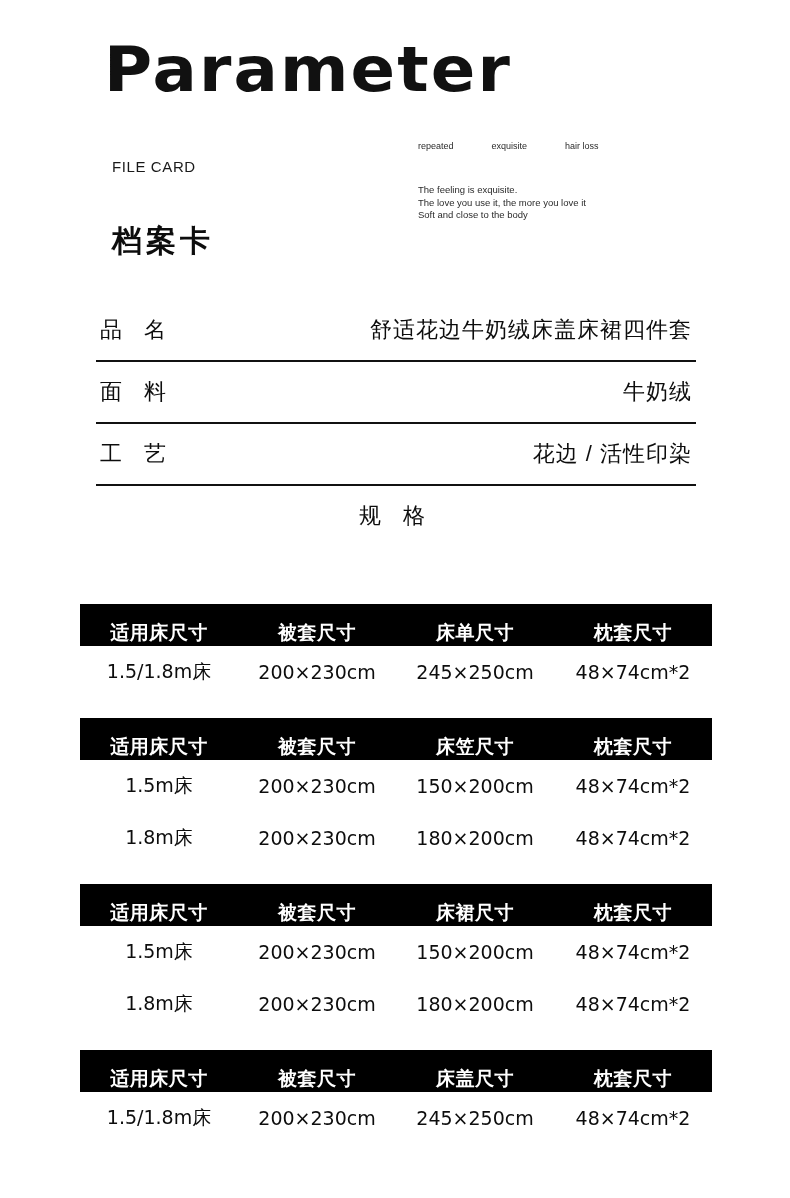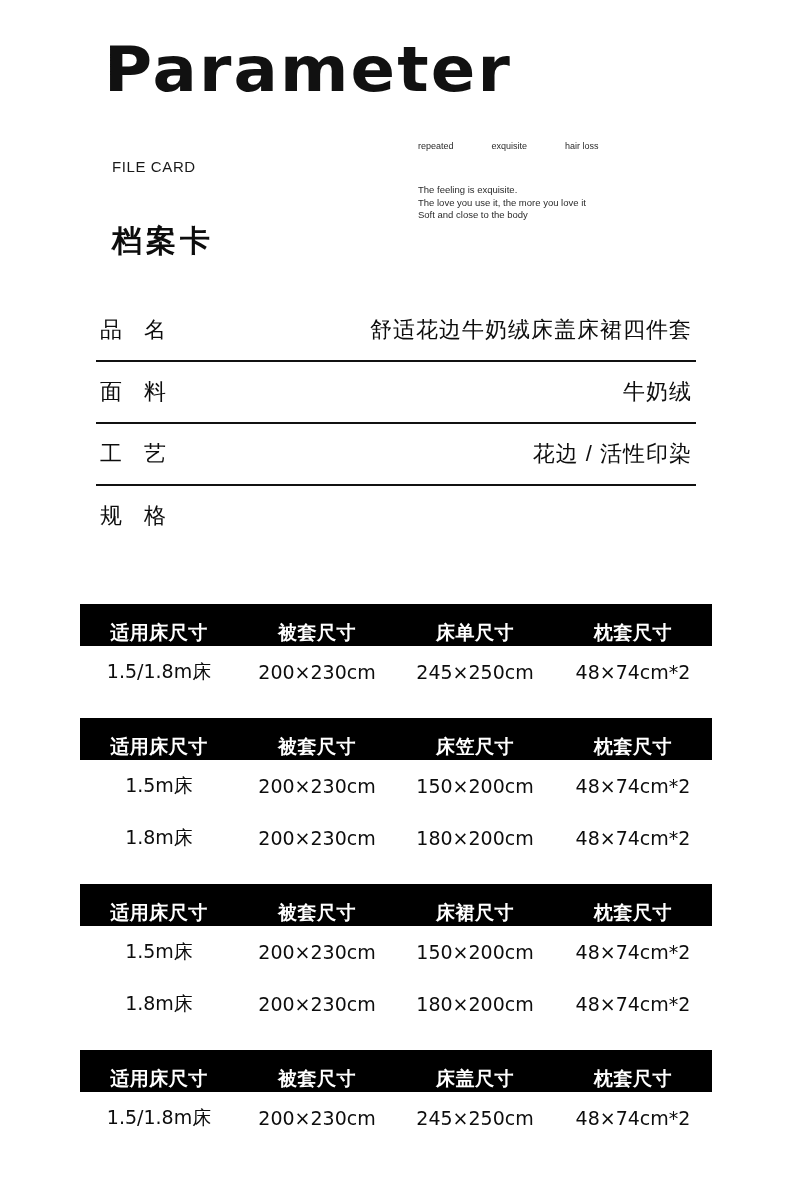--- a/index.html
+++ b/index.html
@@ -81,21 +81,21 @@
     width: 600px;
   }
   .spec-row {
     position: relative;
     height: 60px;
     border-bottom: 2px solid #111;
     display: flex;
     align-items: center;
     justify-content: space-between;
   }
-  .spec-row:last-child { border-bottom: none; }
+  .spec-row:last-child { border-bottom: none; justify-content: center; }
   .spec-label {
     font-size: 22px;
     font-weight: normal;
     letter-spacing: 8px;
     color: #0d0d0d;
     padding-left: 4px;
   }
   .spec-value {
     font-size: 22px;
     color: #0d0d0d;

